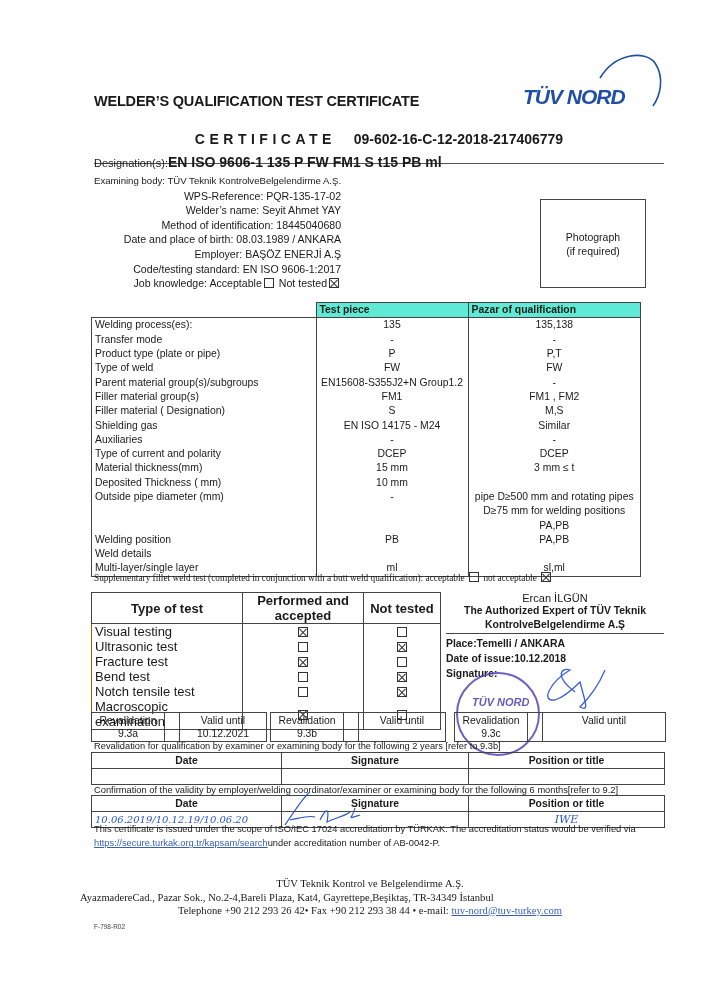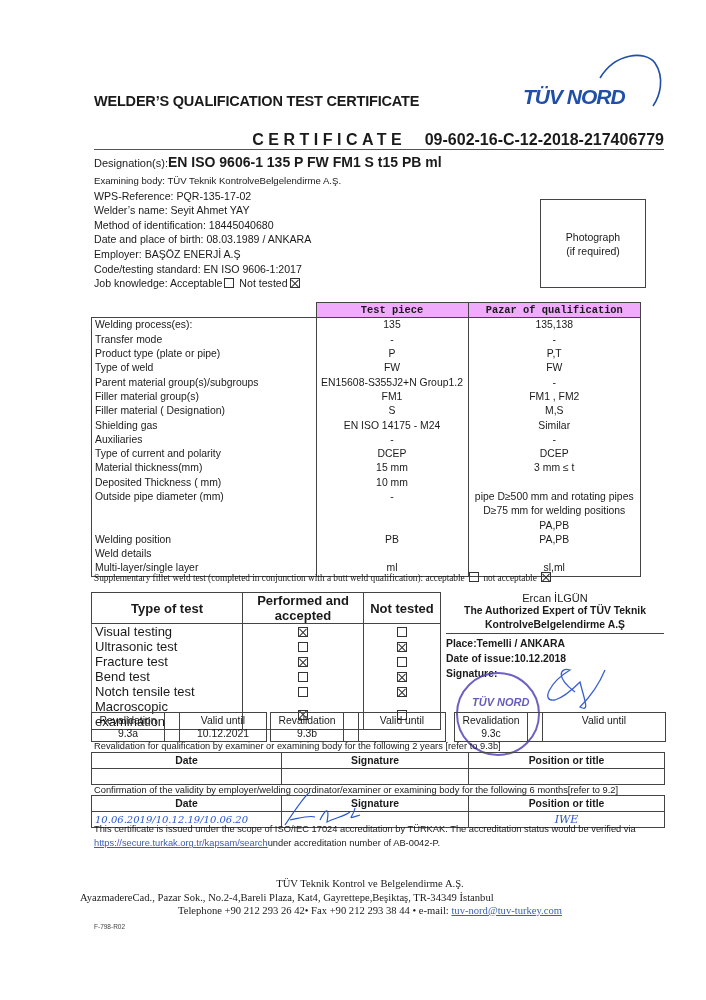--- a/index.html
+++ b/index.html
@@ -1,34 +1,34 @@
 <!DOCTYPE html>
 <html><head>
 <meta charset="utf-8">
 <style>
   html,body{margin:0;padding:0;background:#fff;}
   body{width:706px;height:1000px;position:relative;overflow:hidden;font-family:"Liberation Sans",sans-serif;color:#1a1a1a;}
   .abs{position:absolute;}
   .title{left:94px;top:93px;font-size:14.5px;font-weight:bold;letter-spacing:-0.2px;}
   .logo{left:505px;top:48px;width:160px;height:68px;}
   .logo-text{position:absolute;left:18px;top:37px;font-size:21px;font-weight:bold;font-style:italic;color:#1f4fa8;letter-spacing:-1px;}
-  .certline{left:94px;top:131px;width:570px;font-size:16px;font-weight:bold;text-align:right;border-bottom:1px solid #555;padding-bottom:0;}
+  .certline{left:94px;top:131px;width:570px;font-size:14px;font-weight:bold;text-align:center;border-bottom:1px solid #555;padding-bottom:16px;}
   .certline .lbl{letter-spacing:4.5px;margin-right:14px;}
   .desig{left:94px;top:154px;font-size:14px;font-weight:bold;}
   .desig .small{font-size:11px;font-weight:normal;}
-  .info{left:94px;top:174px;font-size:10.6px;line-height:14.6px;}
+  .info{left:94px;top:174px;font-size:10.6px;line-height:14.6px;text-align:right;}
   .info .first{font-size:9.6px;}
   .cb{display:inline-block;width:10px;height:10px;border:1px solid #333;vertical-align:-1px;position:relative;box-sizing:border-box;margin:0 2px;}
   .cb.x::before,.cb.x::after{content:"";position:absolute;left:-1px;top:3.5px;width:10px;height:1px;background:#333;}
   .cb.x::before{transform:rotate(45deg);} .cb.x::after{transform:rotate(-45deg);}
   .photo{left:540px;top:199px;width:106px;height:89px;border:1px solid #444;box-sizing:border-box;font-size:10.5px;text-align:center;display:flex;align-items:center;justify-content:center;line-height:14px;}
   table{border-collapse:collapse;}
   .qual{left:91px;top:302px;width:550px;font-size:10.4px;}
   .qual td{padding:0 3px;height:14.3px;line-height:14px;}
-  .qual .h td.hd{background:#f0abfc;font-weight:bold;text-align:center;border:1px solid #444;font-family:Liberation Mono, monospace;}
+  .qual .h td.hd{background:#5eead4;font-weight:bold;text-align:left;border:1px solid #444;}
   .qual td.c{text-align:center;}
   .qual td.l{border-left:1px solid #444;border-right:0;}
   .qual tr:not(.h) td.c{border-left:1px solid #444;border-right:1px solid #444;}
   .qual tbody{border-bottom:1px solid #444;}
   .qual .frame td{border-top:1px solid #444;}
   .supp{left:94px;top:572px;font-size:9.3px;font-family:Liberation Serif, serif;}
   .tests{left:91px;top:592px;width:350px;font-size:13px;border:1px solid #444;}
   .tests th{font-weight:bold;border:1px solid #444;height:13px;padding:0;}
   .tests td{height:14.3px;padding:0 3px;border-left:1px solid #a16207;border-right:1px solid #444;}
   .tests td.c{text-align:center;}

